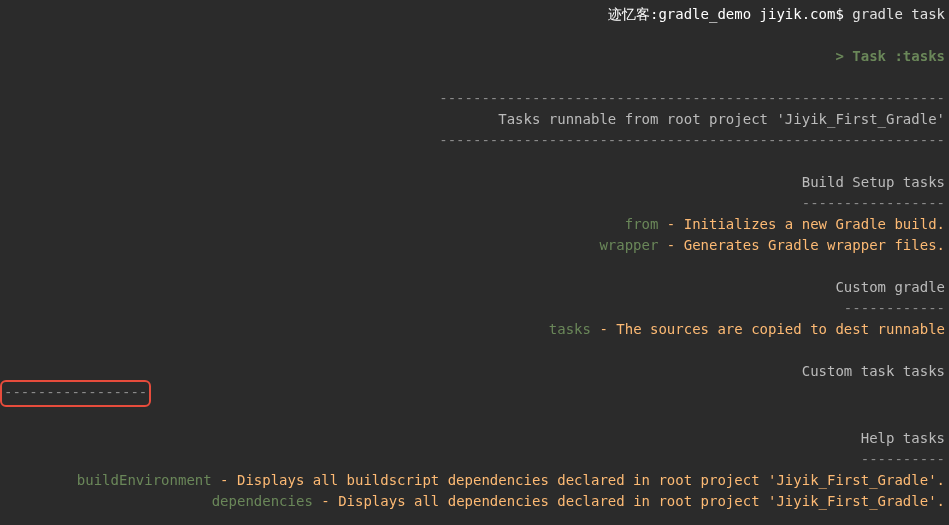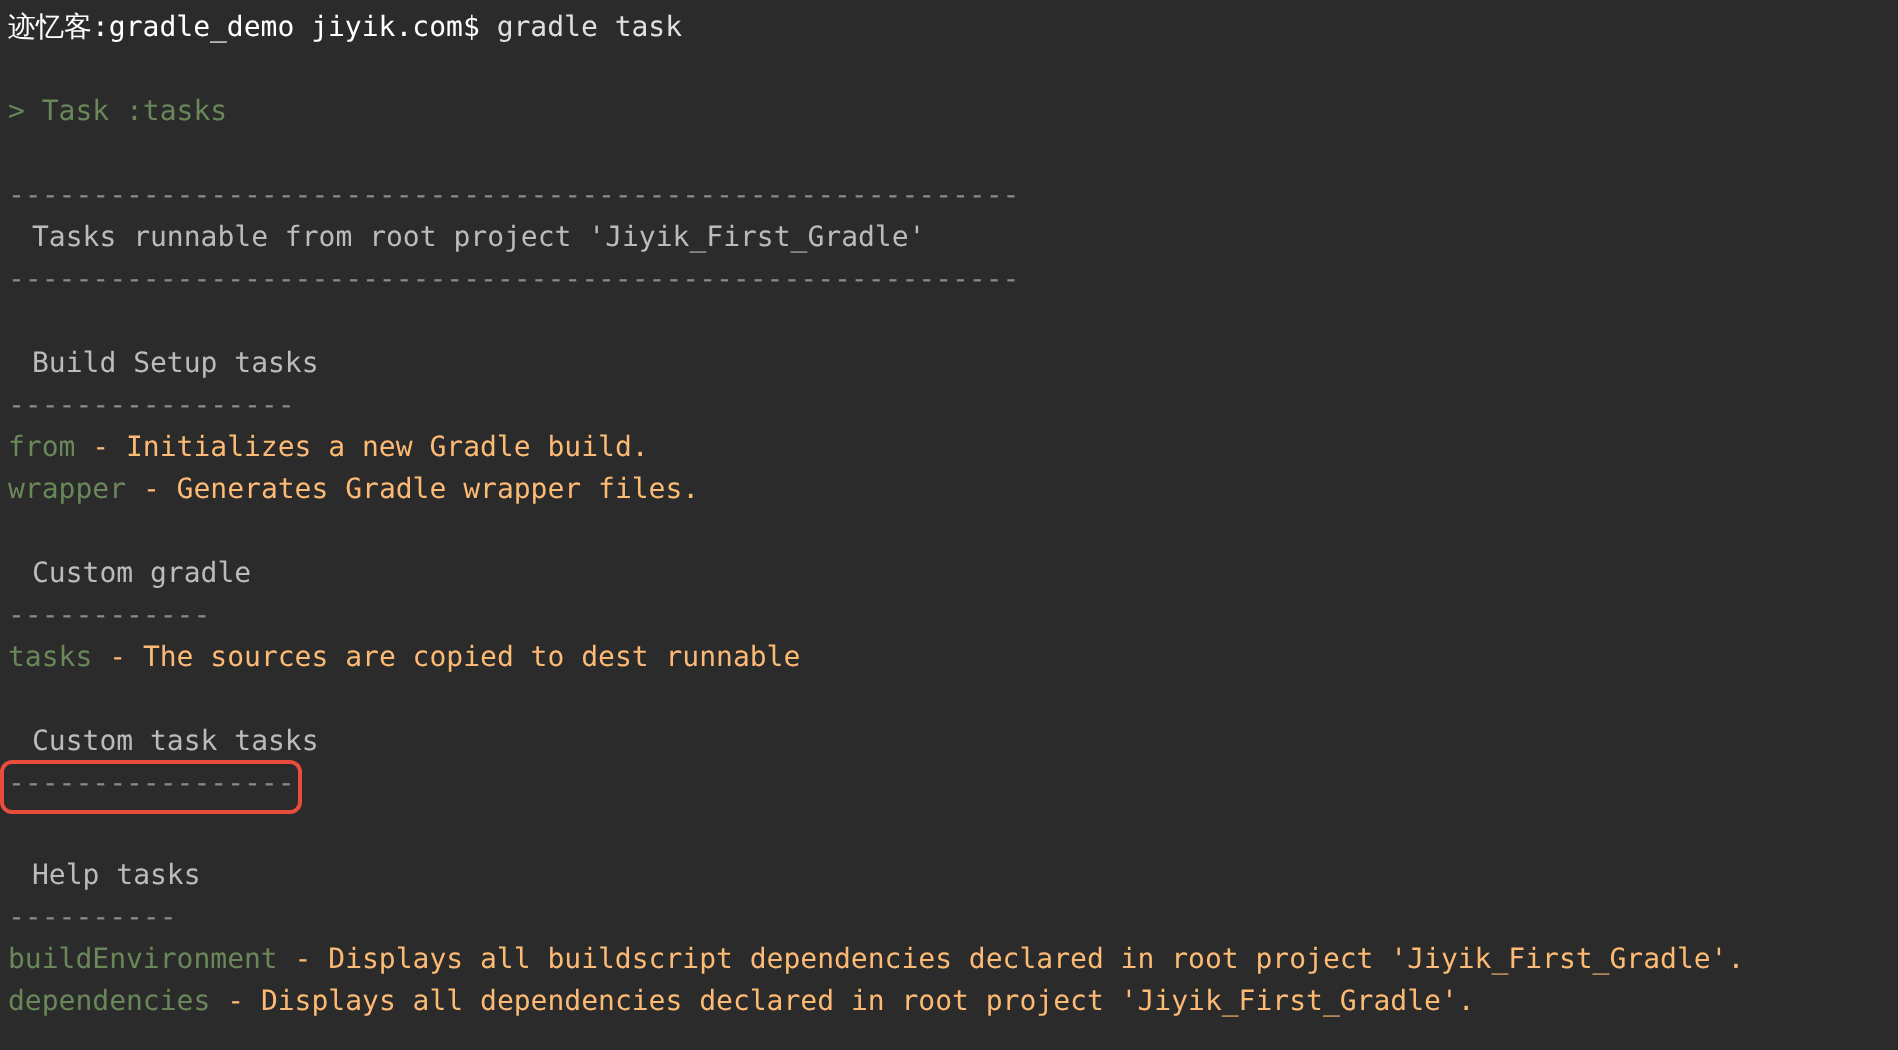--- a/index.html
+++ b/index.html
@@ -13,32 +13,34 @@
       font-family: 'Menlo', 'Monaco', 'Consolas', monospace;
       font-size: 14px;
       line-height: 21px;
       padding: 4px 4px;
       width: 949px;
       height: 525px;
       overflow: hidden;
     }
     .line {
       white-space: pre;
+      text-align: right;
     }
     .prompt-user {
       color: #ffffff;
     }
     .prompt-dollar {
       color: #ffffff;
     }
     .command {
       color: #e0e0e0;
     }
     .task-header {
       color: #6a8759;
+      font-weight: bold;
     }
     .dashes {
       color: #8a8a8a;
     }
     .section-header {
       color: #bbbbbb;
       margin-left: 12px;
     }
     .green {
       color: #6a8759;

